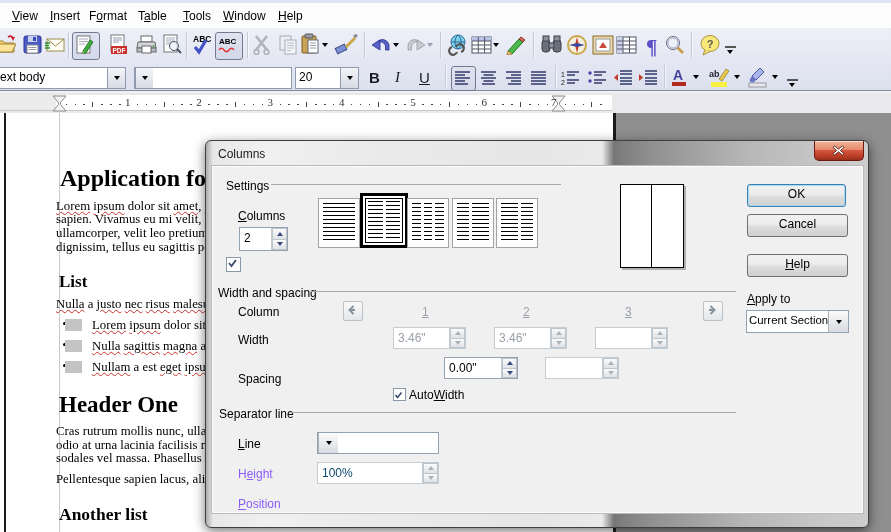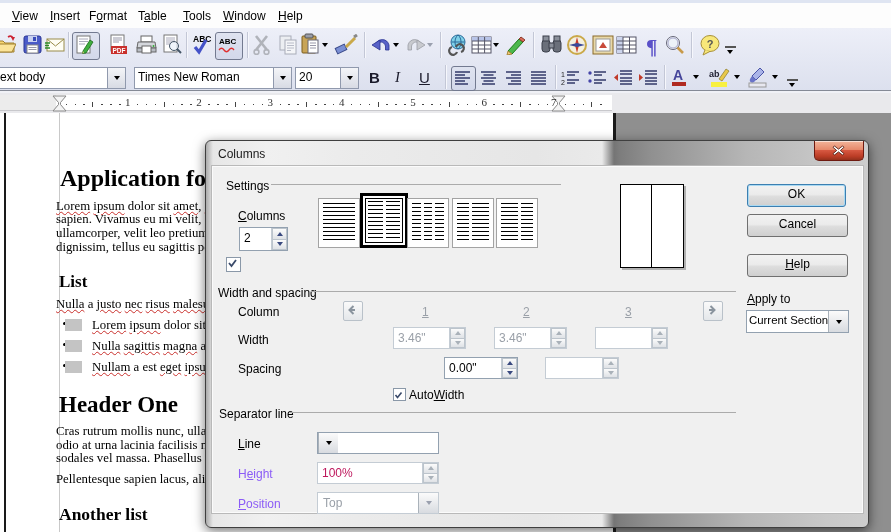--- a/index.html
+++ b/index.html
@@ -205,21 +205,20 @@
 <div class="ab" style="left:725px;top:46px;width:11px;height:1.5px;background:#555"></div>
 <div class="ab dd" style="left:727px;top:50px"></div>
 
 <div class="ab combo" style="left:-4px;top:67px;width:128px;height:20px">
       <div class="txt">ext body</div>
       <div class="cbtn">
         <div class="dd"></div>
       </div>
     </div>
 <div class="ab combo" style="left:134px;top:67px;width:156px;height:20px">
-      <div class="txt">Times New Roman</div>
       <div class="cbtn">
         <div class="dd"></div>
       </div>
     </div>
 <div class="ab combo" style="left:295px;top:67px;width:62px;height:20px">
       <div class="txt">20</div>
       <div class="cbtn">
         <div class="dd"></div>
       </div>
     </div>
@@ -482,21 +481,21 @@
           <div class="val"></div>
           <div class="arrows">
             <div class="sbtn">
               <div class="tri-u"></div>
             </div>
             <div class="sbtn">
               <div class="tri-d"></div>
             </div>
           </div>
         </div>
-  <div class="ab lbl" style="left:25px;top:195px">Spacing</div>
+  <div class="ab lbl" style="left:25px;top:205px">Spacing</div>
   <div class="ab spin" style="left:231px;top:190px;width:72px;height:20px">
           <div class="val">0.00"</div>
           <div class="arrows">
             <div class="sbtn">
               <div class="tri-u"></div>
             </div>
             <div class="sbtn">
               <div class="tri-d"></div>
             </div>
           </div>
@@ -519,37 +518,31 @@
   <div class="ab lbl" style="left:6px;top:240px">Separator line</div>
   <div class="ab gline" style="left:76px;top:245px;width:447px"></div>
   <div class="ab lbl" style="left:25px;top:270px"><span class="u">L</span>ine</div>
   <div class="ab cmb" style="left:104px;top:265px;width:120px;height:20px">
           <div class="b">
             <div class="dd"></div>
           </div>
         </div>
   <div class="ab lbl glbl" style="left:25px;top:300px">H<span class="u">e</span>ight</div>
   <div class="ab spin dis" style="left:104px;top:295px;width:120px;height:20px">
-          <div class="val" style="color:#be185d">100%</div>
+          <div class="val" style="color:#0c4a6e">100%</div>
           <div class="arrows">
             <div class="sbtn">
               <div class="tri-u"></div>
             </div>
             <div class="sbtn">
               <div class="tri-d"></div>
             </div>
           </div>
         </div>
   <div class="ab lbl glbl" style="left:25px;top:330px"><span class="u">P</span>osition</div>
-  <div class="ab cmb dis" style="left:104px;top:325px;width:120px;height:20px">
-          <div class="val" style="color:#9aa0a8">Top</div>
-          <div class="b">
-            <div class="dd gray"></div>
-          </div>
-        </div>
 
   <div class="ab btn" style="left:534px;top:17px;width:97px;height:21px;border-color:#3c7fb1;box-shadow:0 0 0 1px #a9d9f2 inset">OK</div>
   <div class="ab btn" style="left:534px;top:47px;width:99px;height:21px">Cancel</div>
   <div class="ab btn" style="left:534px;top:87px;width:99px;height:21px"><span class="u">H</span>elp</div>
   <div class="ab lbl" style="left:534px;top:125px"><span class="u">A</span>pply to</div>
   <div class="ab cmb" style="left:533px;top:143px;width:101px;height:21px">
           <div class="val" style="padding-left:2px;font-size:11.4px">Current Section</div>
           <div class="b">
             <div class="dd"></div>
           </div>

